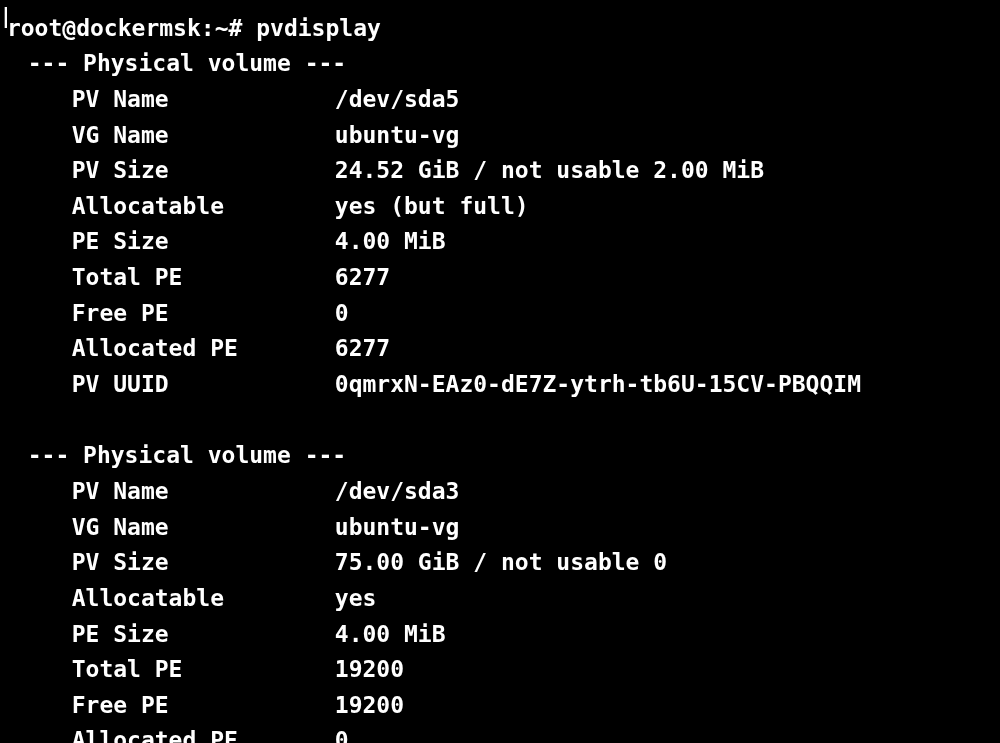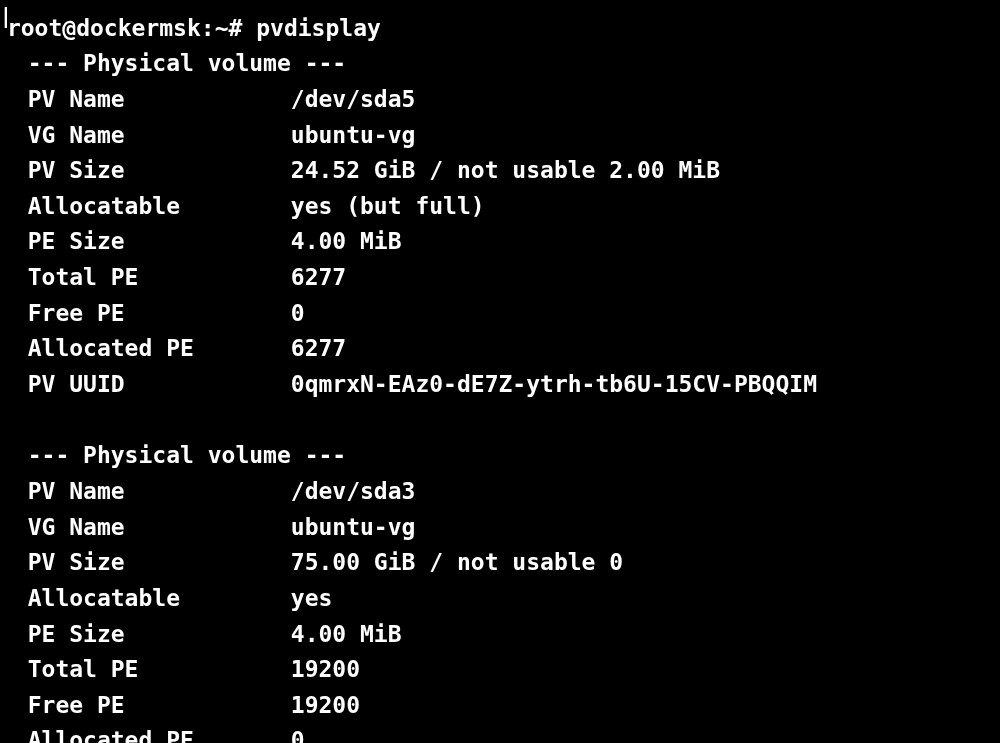--- a/index.html
+++ b/index.html
@@ -16,21 +16,21 @@
     overflow: hidden;
   }
   pre.term {
     margin: 0;
     padding: 0;
     white-space: pre;
   }
   .row, .header-row, .prompt-row {
     display: block;
   }
-  .label { display:inline-block; width: 19ch; }
+  .label { display:inline-block; width: 19ch; margin-left: 44px; }
   .indent2 { display:inline-block; width: 2ch; }
   .leadbracket { display:inline-block; width: 0.5ch; overflow:hidden; }
   .val { }
 </style>
 </head>
 <body>
 
 <pre class="term"><span class="prompt-row"><span class="leadbracket">[</span><span>root@dockermsk</span><span>:</span><span>~</span><span># </span><span>pvdisplay</span></span><span class="header-row"><span class="indent2"></span><span>--- Physical volume ---</span></span><span class="row"><span class="indent2"></span><span class="label">PV Name</span><span class="val">/dev/sda5</span></span><span class="row"><span class="indent2"></span><span class="label">VG Name</span><span class="val">ubuntu-vg</span></span><span class="row"><span class="indent2"></span><span class="label">PV Size</span><span class="val">24.52 GiB / not usable 2.00 MiB</span></span><span class="row"><span class="indent2"></span><span class="label">Allocatable</span><span class="val">yes (but full)</span></span><span class="row"><span class="indent2"></span><span class="label">PE Size</span><span class="val">4.00 MiB</span></span><span class="row"><span class="indent2"></span><span class="label">Total PE</span><span class="val">6277</span></span><span class="row"><span class="indent2"></span><span class="label">Free PE</span><span class="val">0</span></span><span class="row"><span class="indent2"></span><span class="label">Allocated PE</span><span class="val">6277</span></span><span class="row"><span class="indent2"></span><span class="label">PV UUID</span><span class="val">0qmrxN-EAz0-dE7Z-ytrh-tb6U-15CV-PBQQIM</span></span><span class="row"> </span><span class="header-row"><span class="indent2"></span><span>--- Physical volume ---</span></span><span class="row"><span class="indent2"></span><span class="label">PV Name</span><span class="val">/dev/sda3</span></span><span class="row"><span class="indent2"></span><span class="label">VG Name</span><span class="val">ubuntu-vg</span></span><span class="row"><span class="indent2"></span><span class="label">PV Size</span><span class="val">75.00 GiB / not usable 0 </span></span><span class="row"><span class="indent2"></span><span class="label">Allocatable</span><span class="val">yes</span></span><span class="row"><span class="indent2"></span><span class="label">PE Size</span><span class="val">4.00 MiB</span></span><span class="row"><span class="indent2"></span><span class="label">Total PE</span><span class="val">19200</span></span><span class="row"><span class="indent2"></span><span class="label">Free PE</span><span class="val">19200</span></span><span class="row"><span class="indent2"></span><span class="label">Allocated PE</span><span class="val">0</span></span></pre>
 
 </body></html>

